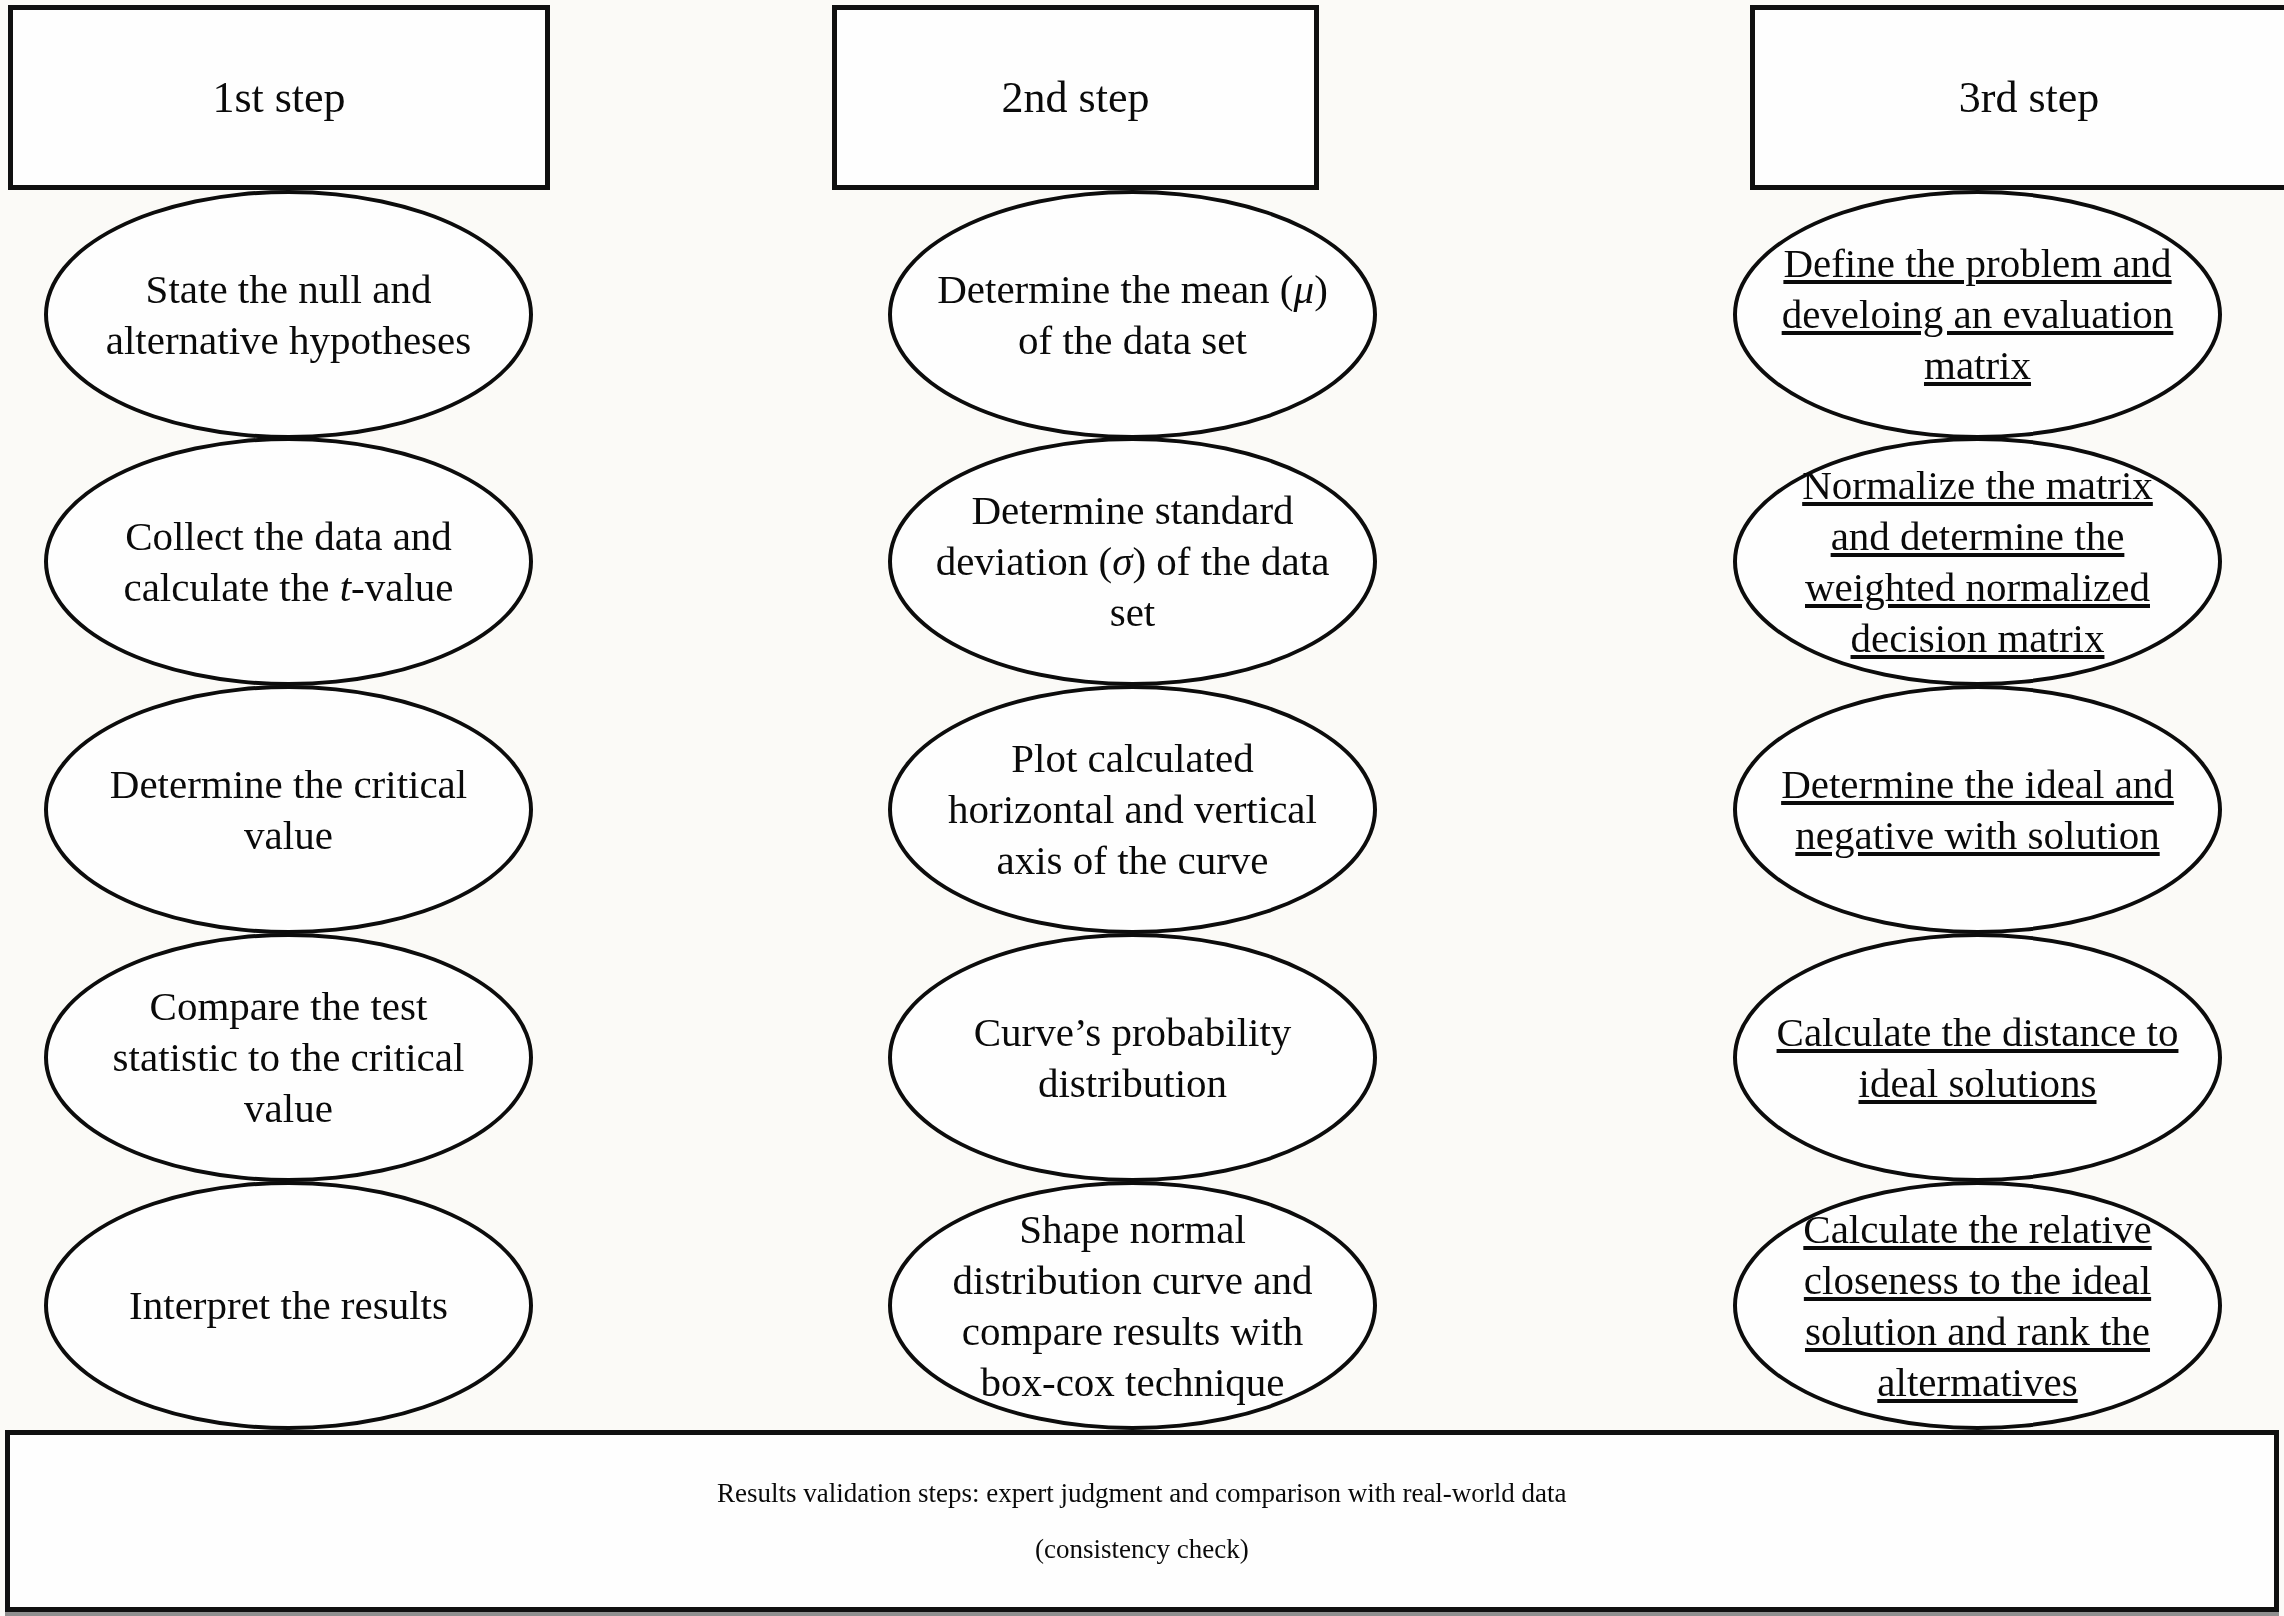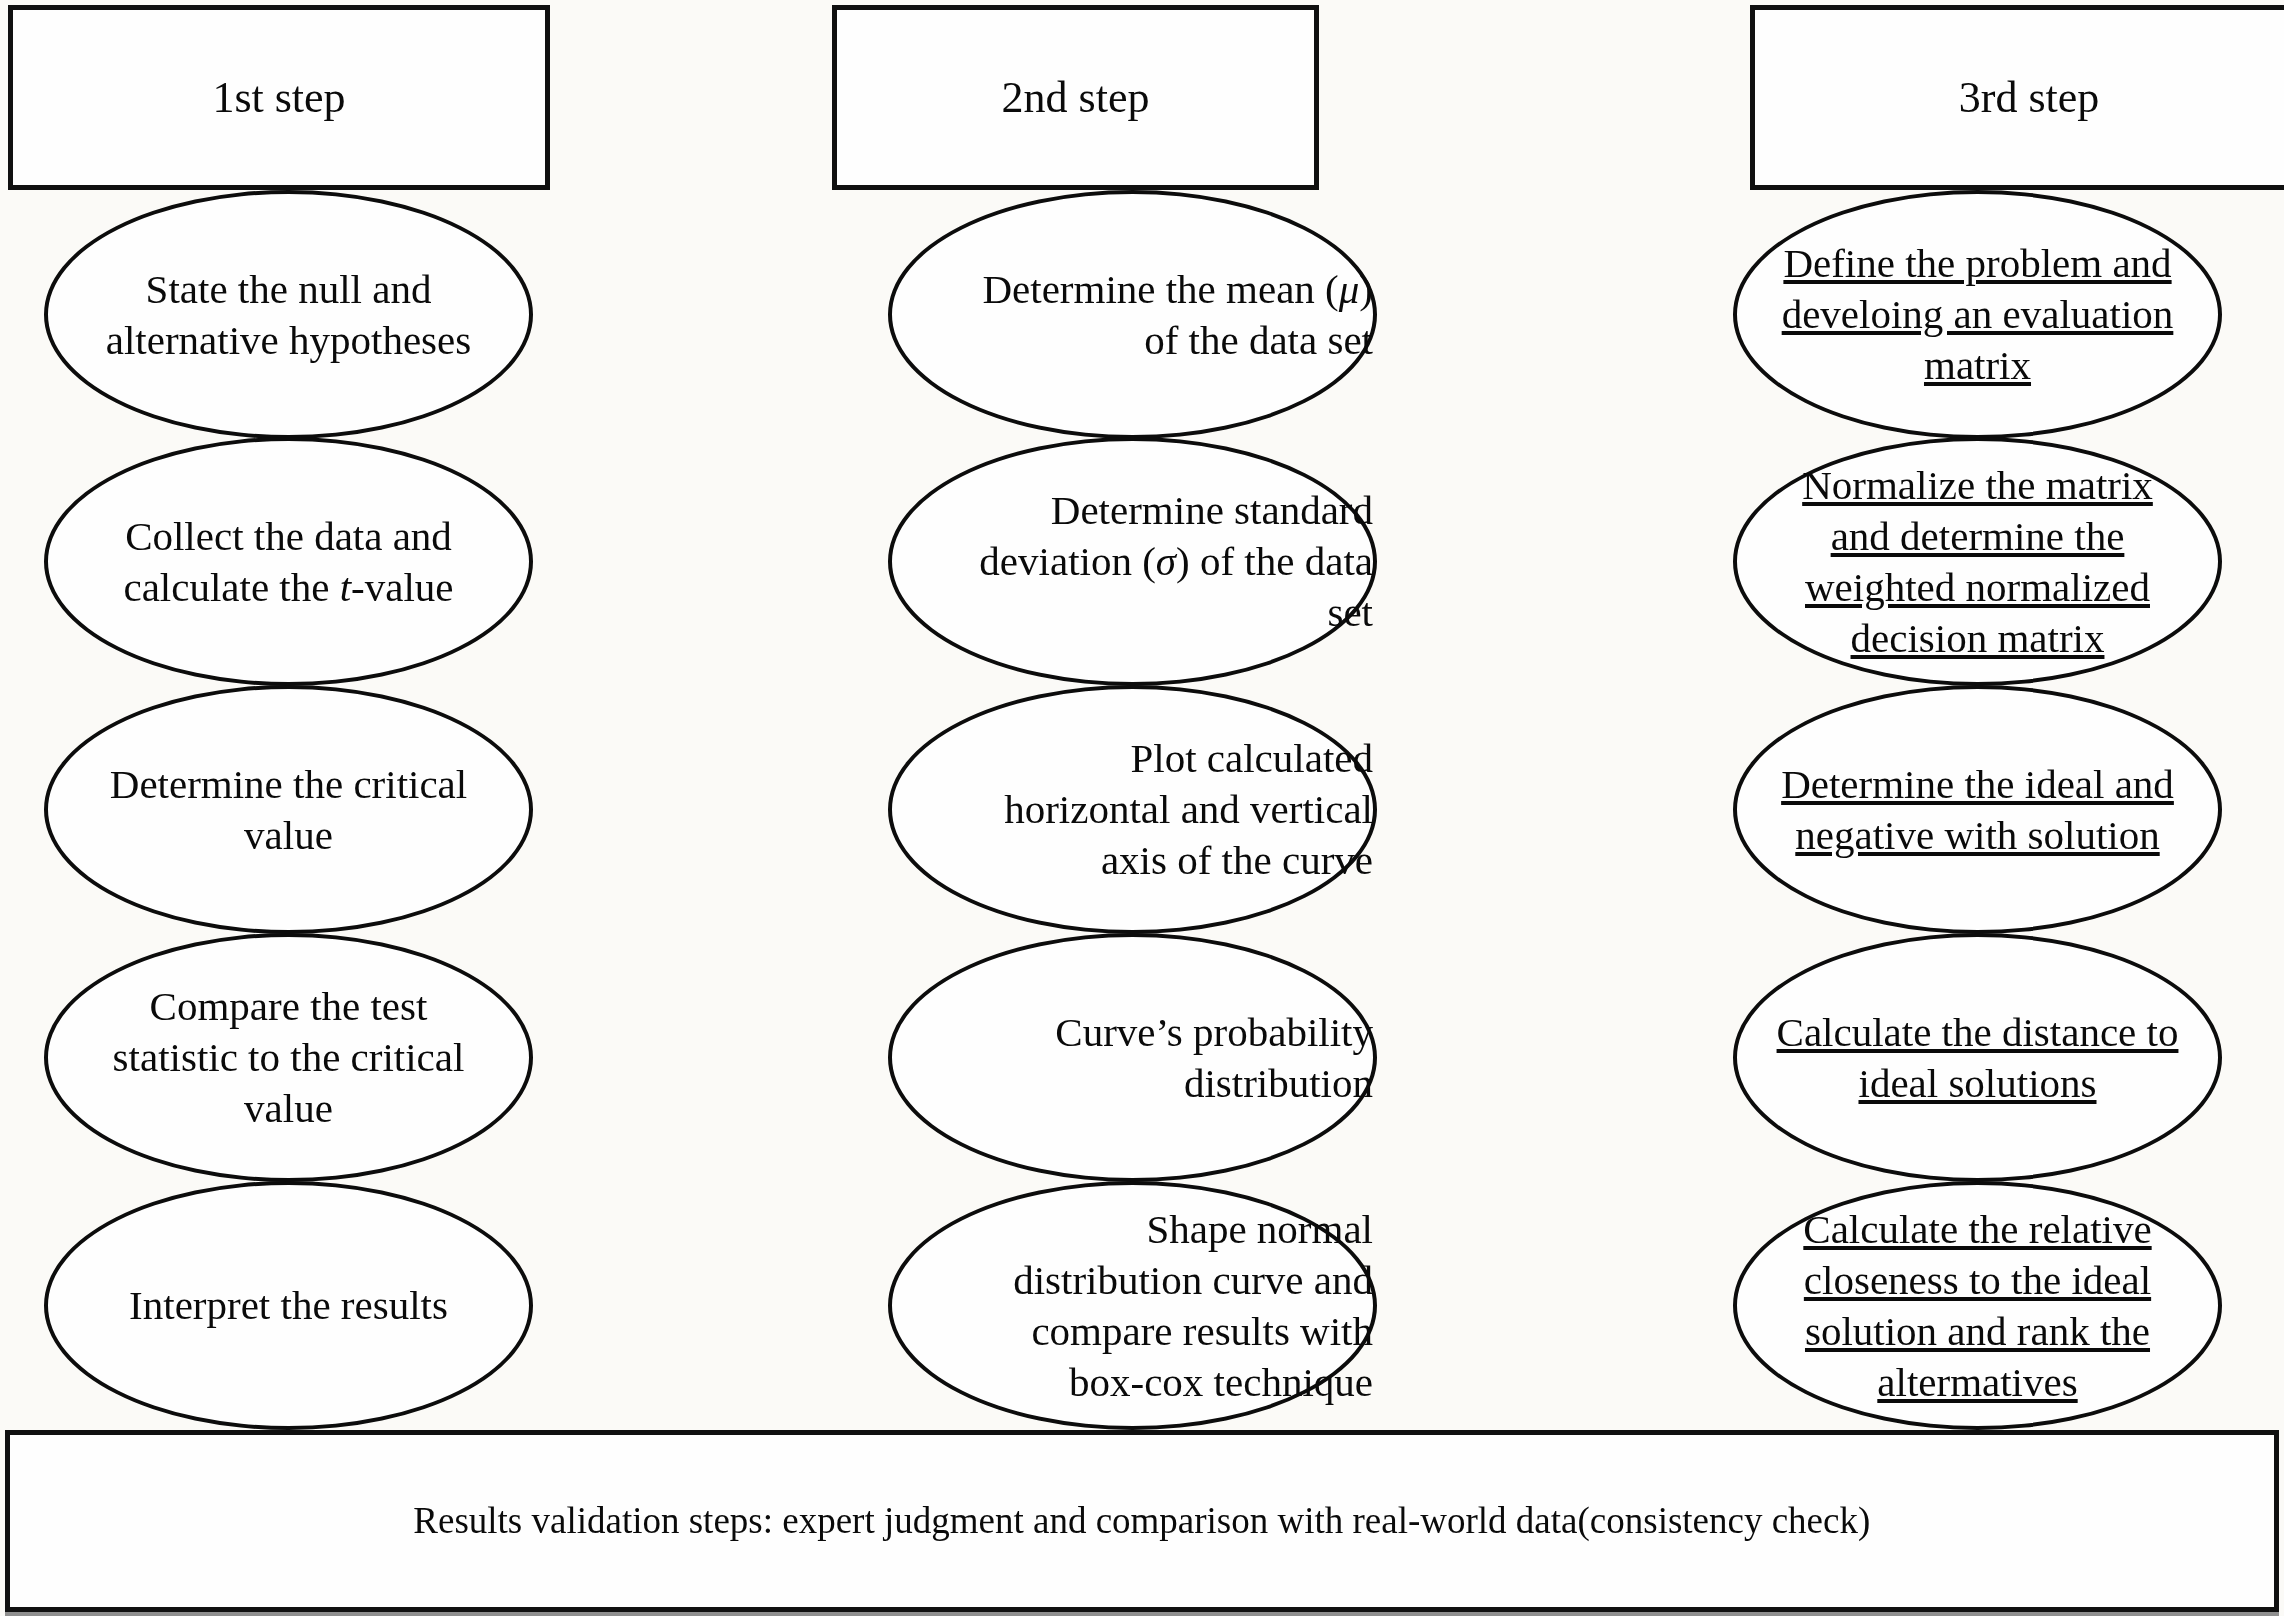--- a/index.html
+++ b/index.html
@@ -38,42 +38,42 @@
     display: flex;
     flex-direction: column;
     align-items: center;
     justify-content: center;
     text-align: center;
     font-size: 41px;
     line-height: 51px;
     white-space: nowrap;
   }
   .c1 { left: 44px; }
-  .c2 { left: 888px; align-items: flex-end; }
+  .c2 { left: 888px; }
   .c3 { left: 1733px; text-decoration: underline; }
   .r1 { top: 190px; }
   .r2 { top: 437px; }
   .r3 { top: 685px; }
   .r4 { top: 933px; }
   .r5 { top: 1181px; }
   .footer {
     position: absolute;
     left: 4.8px;
     top: 1430px;
     width: 2274px;
     height: 182px;
     background: #fefefe;
     border: 5.4px solid #101010;
     box-shadow: 0 4.8px 0 #8f8f8f;
     display: flex;
-    flex-direction: row;
+    flex-direction: column;
     align-items: center;
     justify-content: center;
     text-align: center;
-    font-size: 37px;
+    font-size: 27px;
     line-height: 56px;
   }
   i { font-style: italic; }
 </style>
 </head>
 <body>
 
 <div class="canvas">
 
   <div class="hbox h1">1st step</div>

